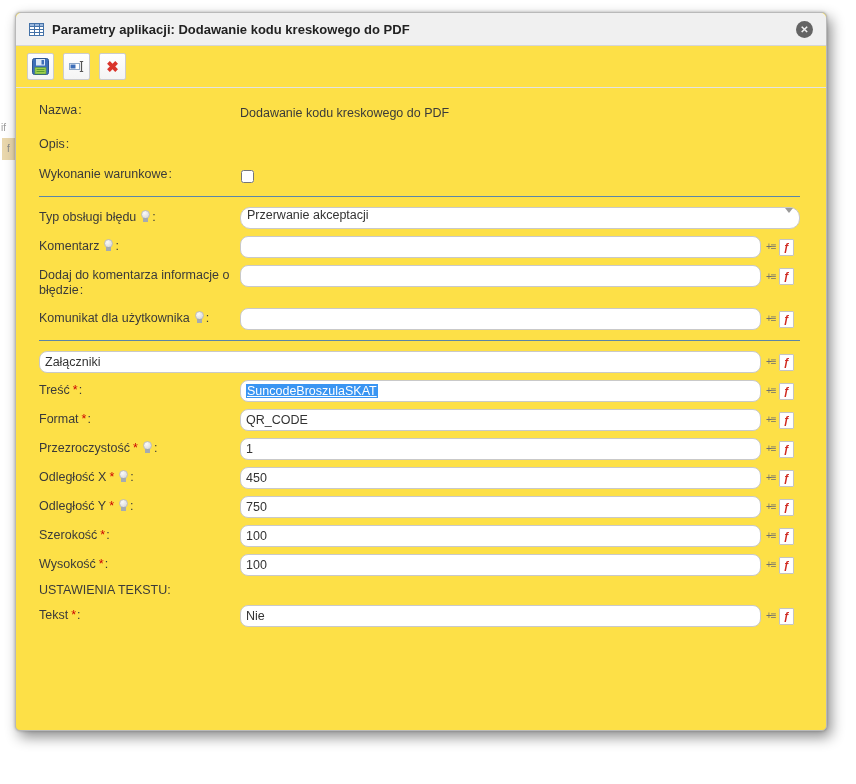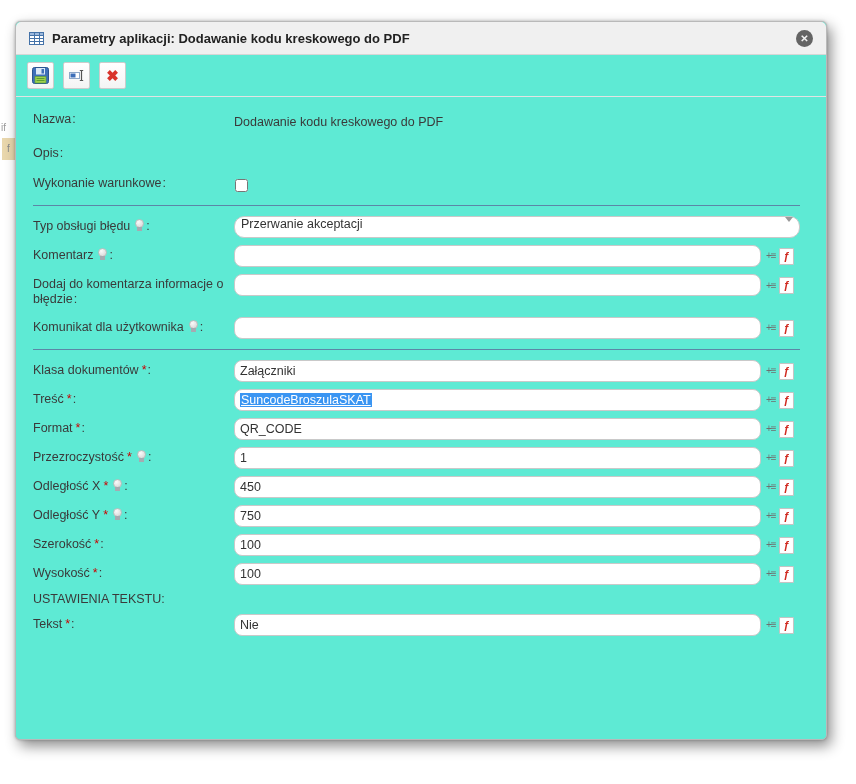--- a/index.html
+++ b/index.html
@@ -9,22 +9,22 @@
     font-family:"Liberation Sans",sans-serif;
     font-size:12.5px;color:#3a3a3a;
   }
   
   .bg-fragment-text{position:absolute;left:1px;top:122px;font-size:10px;color:#9a9a9a;}
   .bg-fragment-box{position:absolute;left:2px;top:138px;width:13px;height:22px;background:#e9d7ad;
     color:#8a8a8a;font-size:10px;line-height:22px;text-align:center;}
 
   
   .dialog{
-    position:absolute;left:15px;top:21px;width:812px;height:719px;
-    background:#5eead4;border:1px solid #b9b9b9;border-radius:5px;
+    position:absolute;left:15px;top:12px;width:812px;height:719px;
+    background:#fde047;border:1px solid #b9b9b9;border-radius:5px;
     box-shadow:4px 6px 14px rgba(0,0,0,.45), 0 0 3px rgba(0,0,0,.25);
     box-sizing:border-box;
   }
   .titlebar{
     height:32px;background:#f0f0f0;border-bottom:1px solid #d6d6d6;
     border-radius:5px 5px 0 0;display:flex;align-items:center;padding:0 13px;
   }
   .title-text{font-weight:bold;font-size:13px;color:#222;margin-left:8px;flex:1;
     white-space:nowrap;overflow:hidden;}
   .close-btn{
@@ -34,21 +34,21 @@
   }
   .toolbar{padding:7px 11px;border-bottom:1px solid #e3e3e3;display:flex;gap:9px;}
   .tb-btn{
     width:27px;height:27px;border:1px solid #cccccc;border-radius:2px;
     background:linear-gradient(#ffffff,#f4f4f4);
     display:flex;align-items:center;justify-content:center;padding:0;cursor:pointer;
   }
   .delete-glyph{color:#d9342b;font-size:15px;font-weight:bold;line-height:1;}
 
   
-  .content{padding:12px 26px 0 17px;}
+  .content{padding:12px 26px 0 23px;}
   .row{display:flex;margin-bottom:7px;}
   .row.txtrow{margin-bottom:12px;}
   .lbl{width:201px;flex:none;padding-top:3px;line-height:15px;color:#3a3a3a;}
   .fld{flex:1;display:flex;align-items:center;min-height:22px;}
   .fld-top{align-items:flex-start;}
   .static-val{padding-top:3px;color:#3a3a3a;}
   .req{color:#cc0000;margin-left:3px;}
   .colon{margin-left:1px;}
   
   .bulb{display:inline-block;width:9px;height:13px;position:relative;margin:0 1px -2px 5px;}
@@ -199,21 +199,20 @@
         <span class="icons">
             <span class="ic-insert">+≡</span>
             <span class="ic-formula">ƒ</span>
           </span>
       </div>
     </div>
 
     <hr class="sep">
 
     <div class="row">
-      <div class="lbl"><span>Klasa dokumentów</span><span class="req">*</span><span class="colon">:</span></div>
       <div class="fld">
         <input class="ti" value="Załączniki" style="">
         <span class="icons">
             <span class="ic-insert">+≡</span>
             <span class="ic-formula">ƒ</span>
           </span>
       </div>
     </div>
 
     <div class="row">

